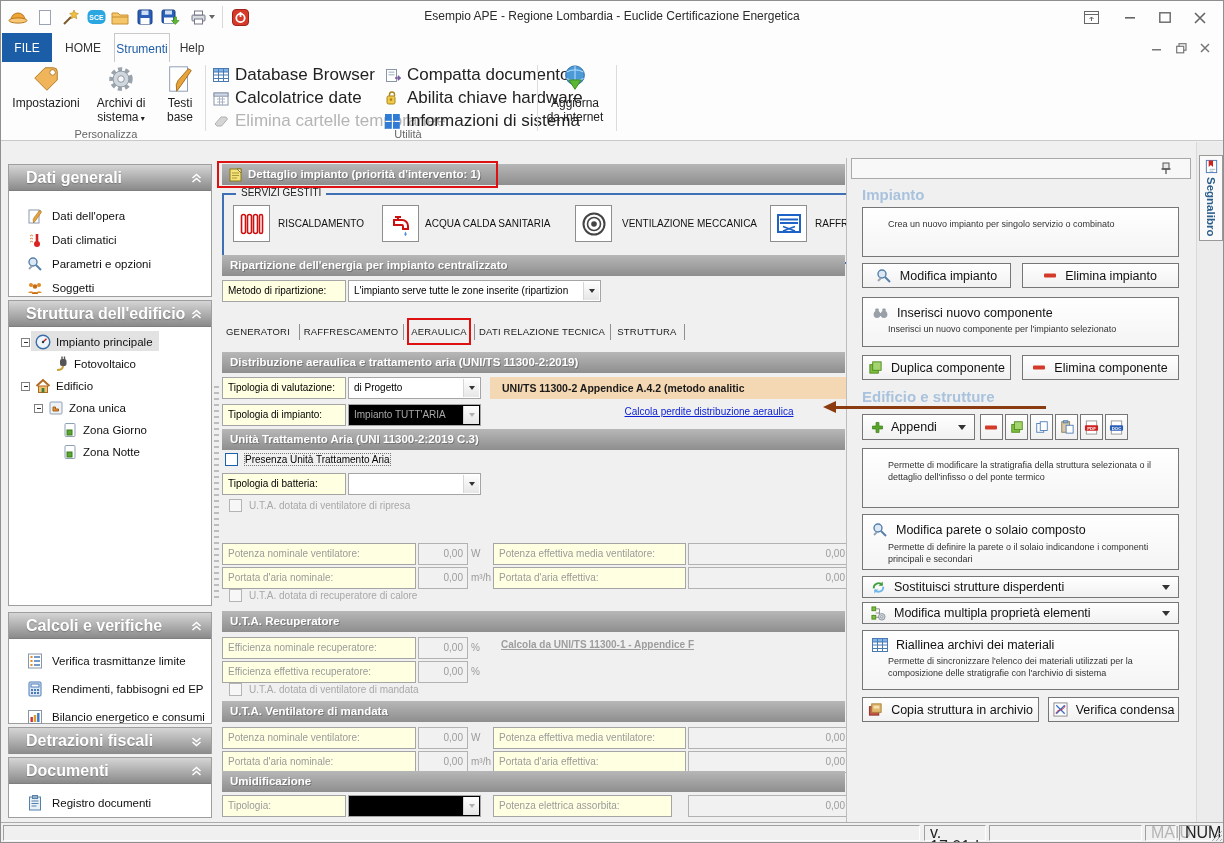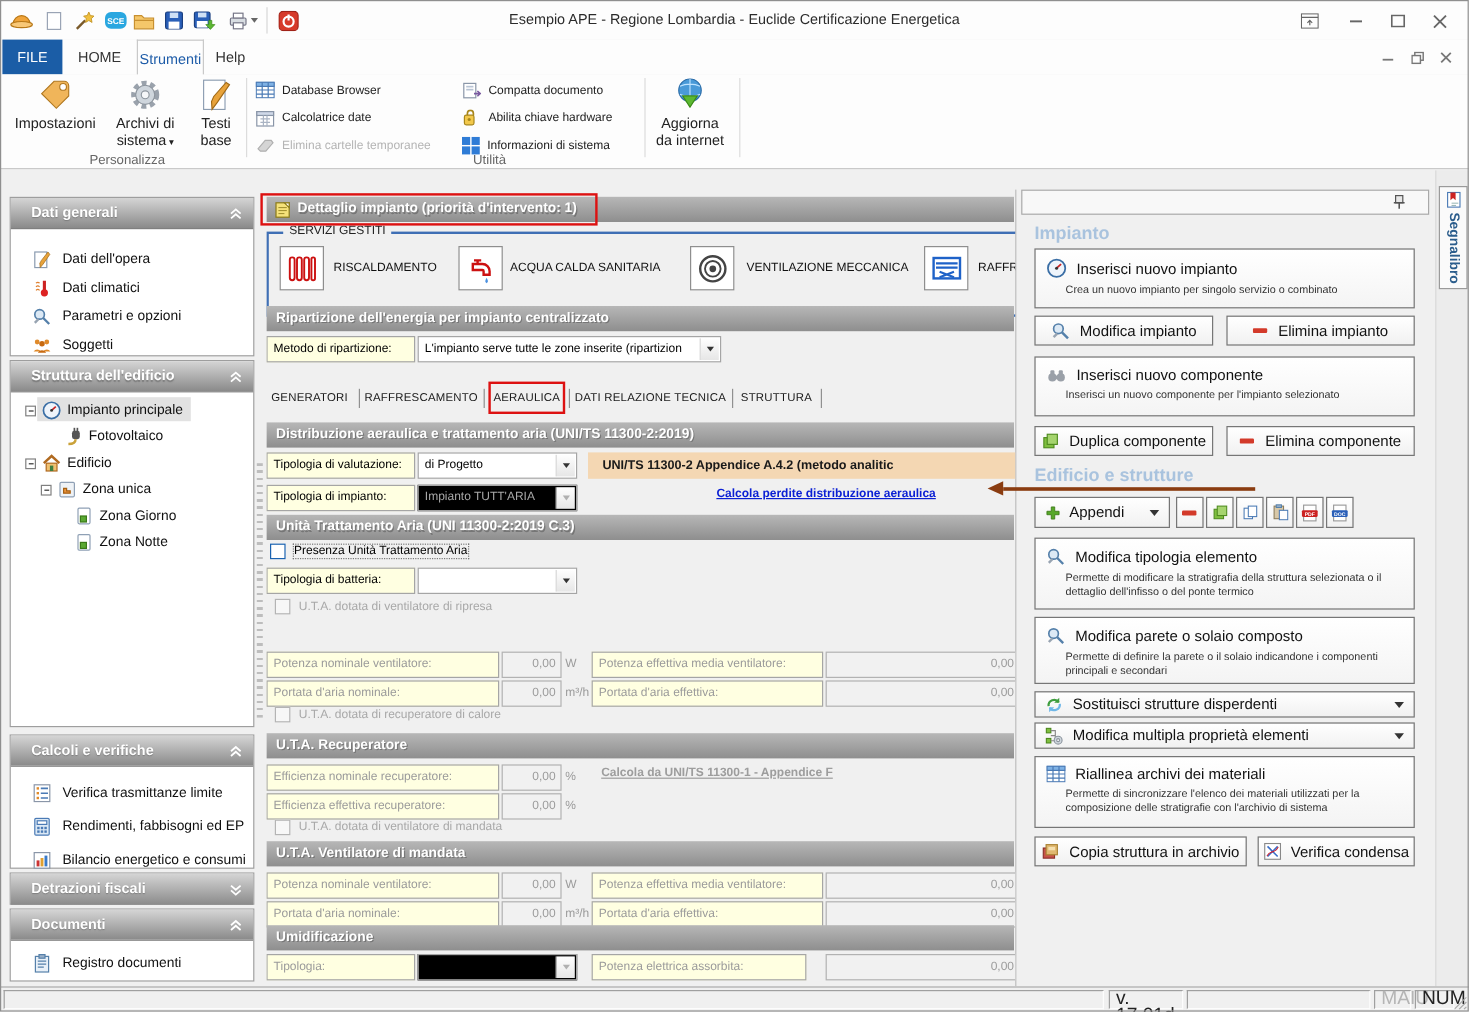--- a/index.html
+++ b/index.html
@@ -18,27 +18,27 @@
 .rtab{position:absolute;top:0;height:29px;display:flex;align-items:center;justify-content:center;font-size:12px;color:#333}
 #tab-file{left:2px;width:50px;background:#1b5da6;color:#fff}
 #tab-home{left:53px;width:60px}
 #tab-strumenti{left:114px;width:56px;background:#fdfdfd;border:1px solid #c9c9c9;border-bottom:none;color:#1e5ca8;height:30px}
 #tab-help{left:172px;width:40px}
 .mdibtn{position:absolute;top:7px;width:22px;height:16px;display:flex;align-items:center;justify-content:center}
 
 #ribbon{left:0;top:62px;width:1224px;height:79px;background:#fdfdfd;border-bottom:1px solid #c9c9c9}
 .bigbtn{position:absolute;top:2px;text-align:center;font-size:12px;color:#222;line-height:14px}
 .bigbtn .bi{display:flex;justify-content:center;margin-bottom:2px}
-.sitem{position:absolute;display:flex;align-items:center;gap:6px;font-size:10px;color:#222;height:18px;white-space:nowrap}
+.sitem{position:absolute;display:flex;align-items:center;gap:6px;font-size:17px;color:#222;height:18px;white-space:nowrap}
 .sitem.dis{color:#b4b4b4}
 .gsep{position:absolute;top:3px;height:66px;width:1px;background:#dcdcdc}
 .glabel{position:absolute;top:66px;font-size:11px;color:#666;text-align:center}
 
 .sbframe{position:absolute;left:8px;width:204px;background:#fff;border:1px solid #9e9e9e}
-.sbhead{height:26px;background:linear-gradient(#d5d5d5,#8a8a8a);border-bottom:1px solid #7f7f7f;color:#fff;font-weight:bold;font-size:12px;line-height:25px;padding-left:17px;position:relative;text-shadow:0 1px 1px rgba(90,90,90,.55)}
+.sbhead{height:26px;background:linear-gradient(#d5d5d5,#8a8a8a);border-bottom:1px solid #7f7f7f;color:#fff;font-weight:bold;font-size:16px;line-height:25px;padding-left:17px;position:relative;text-shadow:0 1px 1px rgba(90,90,90,.55)}
 .chev{position:absolute;right:9px;top:8px}
 .sbitem{position:absolute;left:0;display:flex;align-items:center;gap:9px;padding-left:18px;font-size:11.5px;color:#101010;height:24px;width:100%}
 .trow{position:absolute;display:flex;align-items:center;gap:5px;font-size:11.5px;color:#101010;height:22px;white-space:nowrap}
 .exp{width:9px;height:9px;border:1px solid #808080;background:#fff;position:relative;flex:none}
 .exp::after{content:"";position:absolute;left:1.5px;top:3px;width:4px;height:1px;background:#333}
 .tsel{position:absolute;background:#e2e2e2}
 #splitter{left:214px;top:386px;width:5px;height:212px;background-image:repeating-linear-gradient(180deg,#bdbdbd 0 2px,transparent 2px 6px)}
 
 #main{left:222px;top:158px;width:625px;height:664px;overflow:hidden;border-right:1px solid #bdbdbd}
 .bar{position:absolute;left:0;width:623px;height:21px;background:linear-gradient(#b7b7b7,#8e8e8e);color:#fff;font-weight:bold;font-size:11.5px;line-height:20px;padding-left:8px;text-shadow:1px 1px 0 rgba(80,80,80,.5)}
@@ -57,21 +57,21 @@
 .cbox{width:13px;height:13px;background:#fff;border:1px solid #1a62b0;flex:none}
 .chkrow.dis{color:#a8a8a8}
 .chkrow.dis .cbox{border-color:#b4b4b4;background:#f7f7f7}
 .focusdot{outline:1px dotted #777}
 #svcbox{position:absolute;left:0;top:35px;width:680px;height:71px;border:2px solid #3f6fb5}
 .legend{position:absolute;left:14px;top:29px;font-size:10px;color:#222;background:#f0f0f0;padding:0 5px;z-index:2;line-height:12px}
 .svcbtn{position:absolute;width:37px;height:37px;background:#fff;border:1px solid #8e8e8e;display:flex;align-items:center;justify-content:center;top:47px}
 .svclabel{position:absolute;font-size:10px;color:#111;top:47px;line-height:37px;white-space:nowrap}
 .mtab{position:absolute;top:162px;height:24px;line-height:24px;font-size:9.5px;color:#1a1a1a;text-align:center;letter-spacing:.2px;white-space:nowrap;overflow:hidden}
 .msep{position:absolute;top:166px;width:1px;height:16px;background:#909090}
-.blulink{position:absolute;font-size:10px;font-weight:bold;color:#0a1fd4;text-decoration:underline;text-align:left;white-space:nowrap}
+.blulink{position:absolute;font-size:10px;font-weight:normal;color:#0a1fd4;text-decoration:underline;text-align:center;white-space:nowrap}
 .graylink{position:absolute;font-size:10px;font-weight:bold;color:#9d9d9d;text-decoration:underline;text-align:center;white-space:nowrap}
 .orangebox{position:absolute;height:22px;background:#f4d7b3;font-size:10.5px;font-weight:bold;color:#1a1a1a;line-height:22px;padding-left:12px;white-space:nowrap;overflow:hidden}
 
 #pinbar{left:851px;top:158px;width:340px;height:21px;background:#f8f8f8;border:1px solid #a9a9a9}
 .phead{position:absolute;font-size:15px;font-weight:bold;color:#a9c3de}
 .pbtn{position:absolute;background:linear-gradient(#ffffff,#f1f1f1);border:1px solid #767676;display:flex;align-items:center;justify-content:center;gap:8px;font-size:12.5px;color:#111}
 .pbig{position:absolute;background:linear-gradient(#ffffff,#f4f4f4);border:1px solid #767676;padding:7px 8px 4px 9px}
 .pbig .t{display:flex;align-items:center;gap:8px;font-size:12.5px;color:#111}
 .pbig .s{font-size:9px;color:#333;line-height:1.35;margin-left:16px;margin-top:3px}
 .dtri{width:0;height:0;border-left:4px solid transparent;border-right:4px solid transparent;border-top:5px solid #333}
@@ -665,30 +665,20 @@
   <span class="abs" style="right:18px;top:3px">
       <svg width="12" height="13" viewBox="0 0 12 13">
         <rect x="3" y="1" width="6" height="6" fill="#e8e8e8" stroke="#555"></rect>
         <path d="M1.5 7 h9 M6 7 v5" stroke="#555" stroke-width="1.3"></path>
       </svg>
     </span>
 </div>
 <div class="phead" style="left:862px;top:186px">Impianto</div>
 
 <div class="pbig" style="left:862px;top:207px;width:317px;height:50px">
-  <div class="t">
-      <span>
-        <svg width="17" height="17" viewBox="0 0 16 16">
-          <circle cx="8" cy="8" r="6.8" fill="#eef4fb" stroke="#3a6ea5" stroke-width="1.4"></circle>
-          <path d="M8 8 L11.5 4.8" stroke="#cc2222" stroke-width="1.4"></path>
-          <circle cx="8" cy="8" r="1.2" fill="#333"></circle>
-        </svg>
-      </span>
-      <span>Inserisci nuovo impianto</span>
-    </div>
   <div class="s">Crea un nuovo impianto per singolo servizio o combinato</div>
 </div>
 <div class="pbtn" style="left:862px;top:263px;width:149px;height:25px">
     <span>
       <svg width="16" height="16" viewBox="0 0 16 16">
         <circle cx="6" cy="6" r="4" fill="#dce9f5" stroke="#5580aa" stroke-width="1.4"></circle>
         <path d="M9 9 L14 14" stroke="#5580aa" stroke-width="2"></path>
         <path d="M2 13 l3-3" stroke="#98a4b2" stroke-width="2"></path>
       </svg>
     </span>
@@ -792,30 +782,20 @@
     <span>
       <svg width="15" height="15" viewBox="0 0 16 16">
         <rect x="2.5" y="1" width="11" height="14" fill="#fff" stroke="#999"></rect>
         <rect x="1" y="5.5" width="14" height="6" rx="1" fill="#2a5fb8"></rect>
         <text x="8" y="10.3" font-size="4.6" fill="#fff" text-anchor="middle" font-weight="bold" font-family="Liberation Sans,sans-serif">DOC</text>
       </svg>
     </span>
   </div>
 
 <div class="pbig" style="left:862px;top:448px;width:317px;height:60px">
-  <div class="t">
-      <span>
-        <svg width="16" height="16" viewBox="0 0 16 16">
-          <circle cx="6" cy="6" r="4" fill="#dce9f5" stroke="#5580aa" stroke-width="1.4"></circle>
-          <path d="M9 9 L14 14" stroke="#5580aa" stroke-width="2"></path>
-          <path d="M2 13 l3-3" stroke="#98a4b2" stroke-width="2"></path>
-        </svg>
-      </span>
-      <span>Modifica tipologia elemento</span>
-    </div>
   <div class="s">Permette di modificare la stratigrafia della struttura selezionata o il dettaglio dell'infisso o del ponte termico</div>
 </div>
 <div class="pbig" style="left:862px;top:514px;width:317px;height:56px">
   <div class="t">
       <span>
         <svg width="16" height="16" viewBox="0 0 16 16">
           <circle cx="6" cy="6" r="4" fill="#dce9f5" stroke="#5580aa" stroke-width="1.4"></circle>
           <path d="M9 9 L14 14" stroke="#5580aa" stroke-width="2"></path>
           <path d="M2 13 l3-3" stroke="#98a4b2" stroke-width="2"></path>
         </svg>

